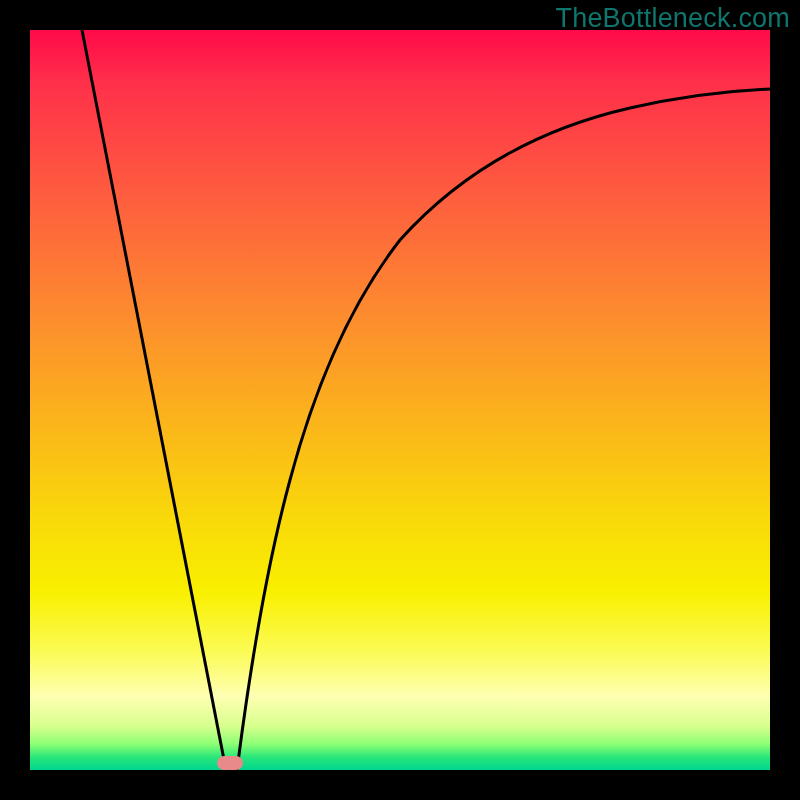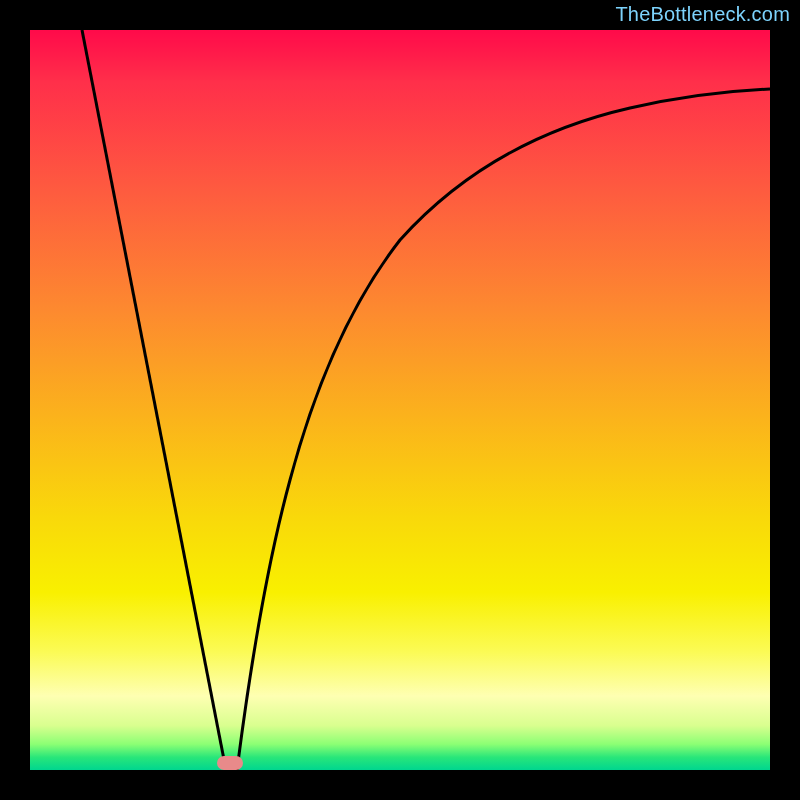--- a/index.html
+++ b/index.html
@@ -14,22 +14,22 @@
   .frame {
     position: relative;
     width: 800px;
     height: 800px;
     background: #000;
   }
   .watermark {
     position: absolute;
     top: 3px;
     right: 10px;
-    color: #7dd3fc;
-    font-size: 20px;
+    color: #0f766e;
+    font-size: 27px;
     font-weight: 400;
     letter-spacing: 0.2px;
     z-index: 5;
   }
   .plot {
     position: absolute;
     left: 30px;
     top: 30px;
     width: 740px;
     height: 740px;

